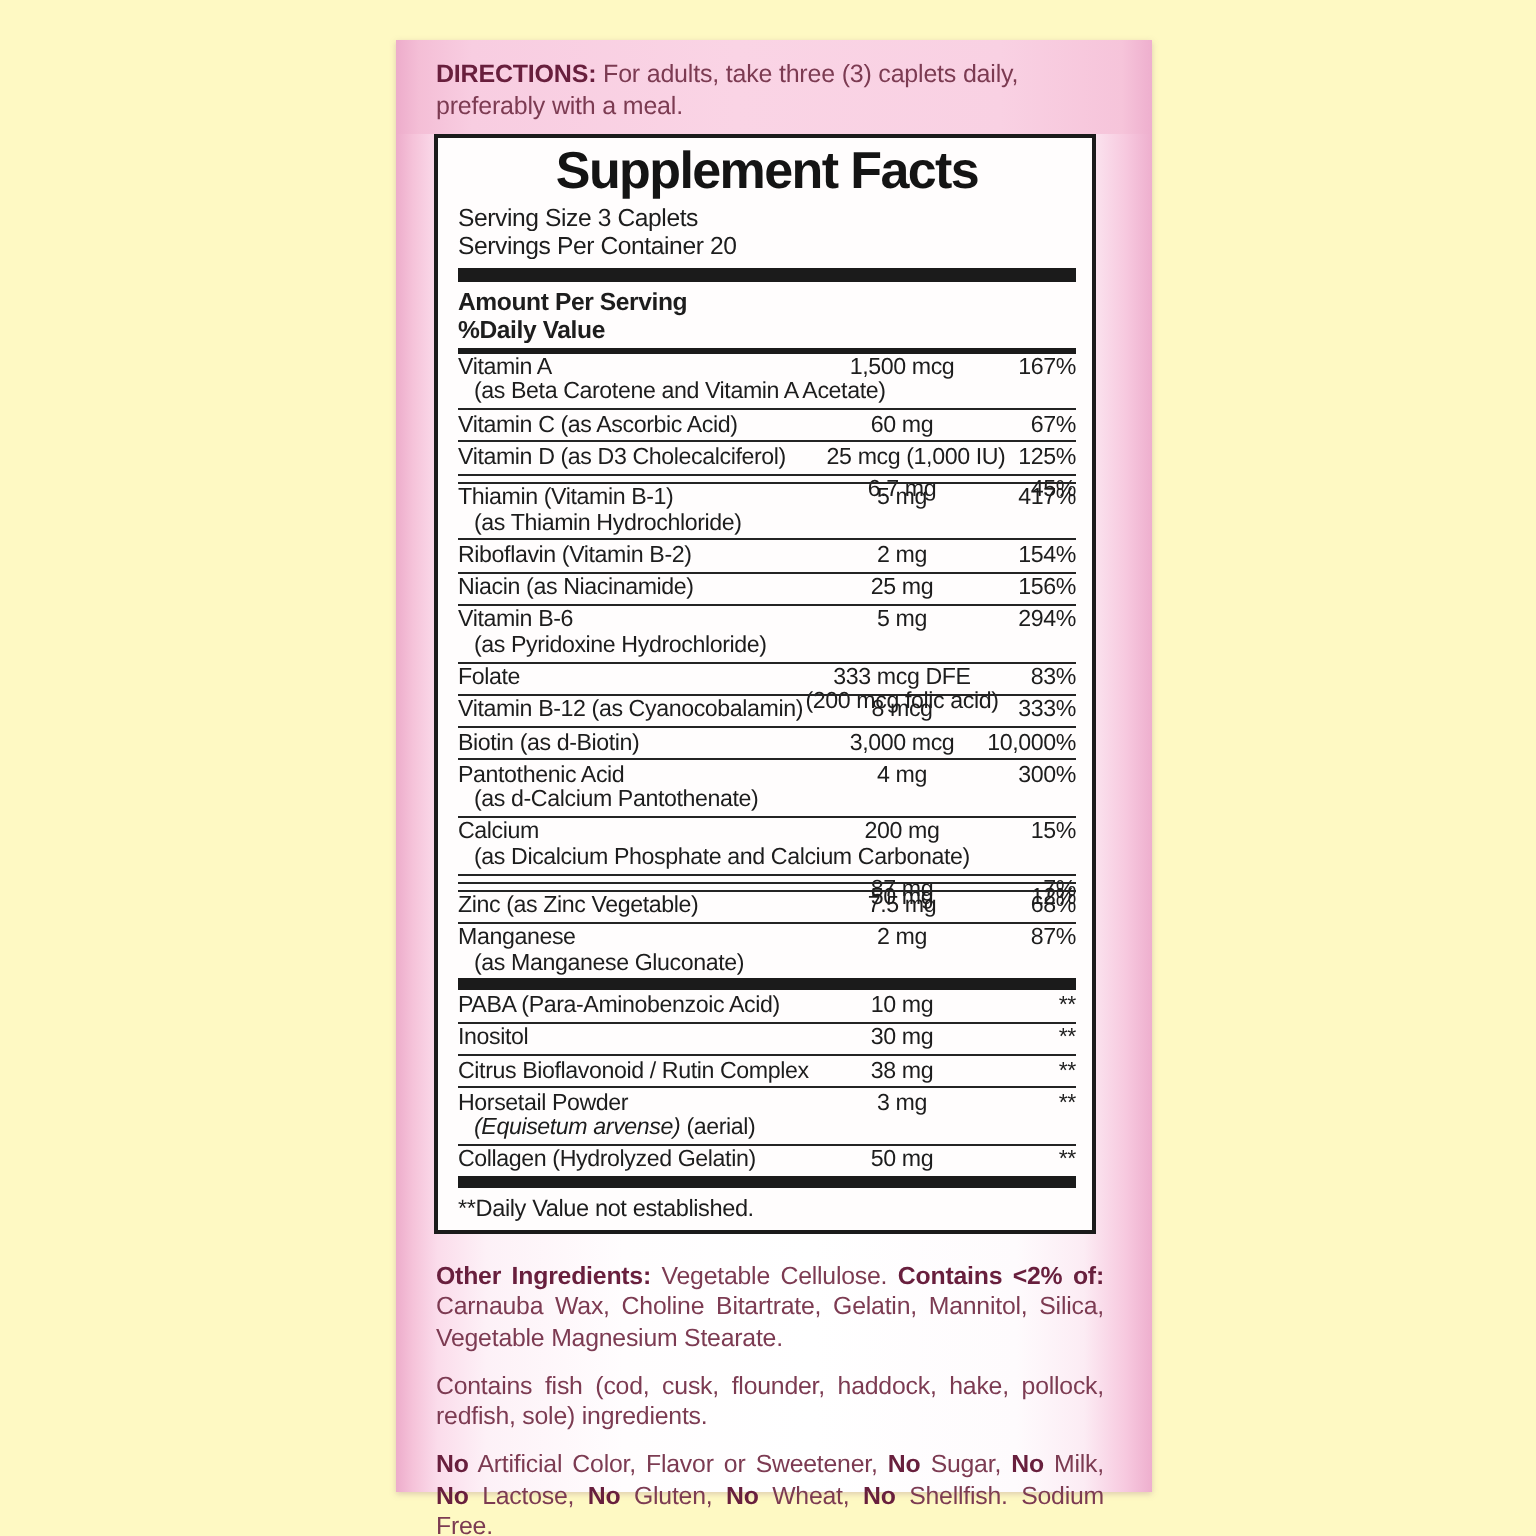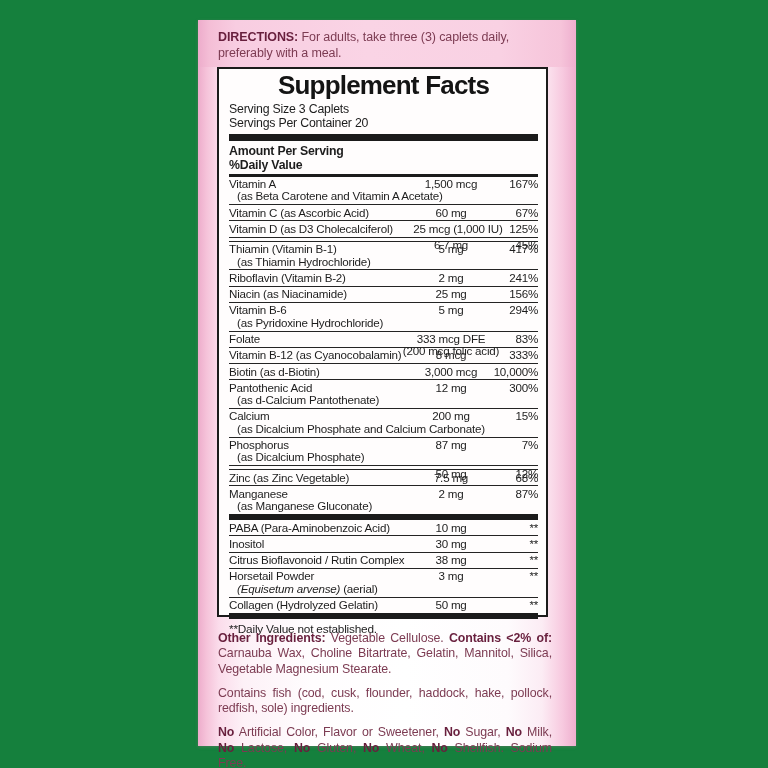--- a/index.html
+++ b/index.html
@@ -1,17 +1,17 @@
 <!DOCTYPE html>
 <html><head>
 <meta charset="utf-8">
 <style>
   html,body{margin:0;padding:0;}
   body{width:768px;height:768px;background:#ffffff;font-family:"Liberation Sans",sans-serif;-webkit-font-smoothing:antialiased;}
-  .page{position:relative;width:768px;height:768px;background:#15803d;overflow:hidden;}
+  .page{position:relative;width:768px;height:768px;background:#fef9c3;overflow:hidden;}
 
   
   .label{
     position:absolute;left:198px;top:20px;width:378px;height:726px;
     background:linear-gradient(to right,
       #edaccb 0%, #f5c2d9 2.2%, #fbdceb 5.5%, #fdf1f7 12%,
       #fffdfe 30%, #ffffff 55%, #fefbfd 82%, #fcecf4 91%,
       #f7c9df 96.5%, #eeafce 100%);
     box-shadow:0 1px 3px rgba(160,120,140,.35);
   }
@@ -121,21 +121,21 @@
             </div>
             <div class="r-dv">417%</div>
           </div>
           <div class="row">
             <div class="r-name">
               <div>Riboflavin (Vitamin B-2)</div>
             </div>
             <div class="r-amt">
               <div>2 mg</div>
             </div>
-            <div class="r-dv">241%</div>
+            <div class="r-dv">154%</div>
           </div>
           <div class="row">
             <div class="r-name">
               <div>Niacin (as Niacinamide)</div>
             </div>
             <div class="r-amt">
               <div>25 mg</div>
             </div>
             <div class="r-dv">156%</div>
           </div>
@@ -176,39 +176,35 @@
               <div>3,000 mcg</div>
             </div>
             <div class="r-dv">10,000%</div>
           </div>
           <div class="row">
             <div class="r-name">
               <div>Pantothenic Acid</div>
               <div class="r-sub">(as d-Calcium Pantothenate)</div>
             </div>
             <div class="r-amt">
-              <div>12 mg</div>
+              <div>4 mg</div>
             </div>
             <div class="r-dv">300%</div>
           </div>
           <div class="row">
             <div class="r-name">
               <div>Calcium</div>
               <div class="r-sub">(as Dicalcium Phosphate and Calcium Carbonate)</div>
             </div>
             <div class="r-amt">
               <div>200 mg</div>
             </div>
             <div class="r-dv">15%</div>
           </div>
           <div class="row">
-            <div class="r-name">
-              <div>Phosphorus</div>
-              <div class="r-sub">(as Dicalcium Phosphate)</div>
-            </div>
             <div class="r-amt">
               <div>87 mg</div>
             </div>
             <div class="r-dv">7%</div>
           </div>
           <div class="row">
             <div class="r-amt">
               <div>50 mg</div>
             </div>
             <div class="r-dv">12%</div>

